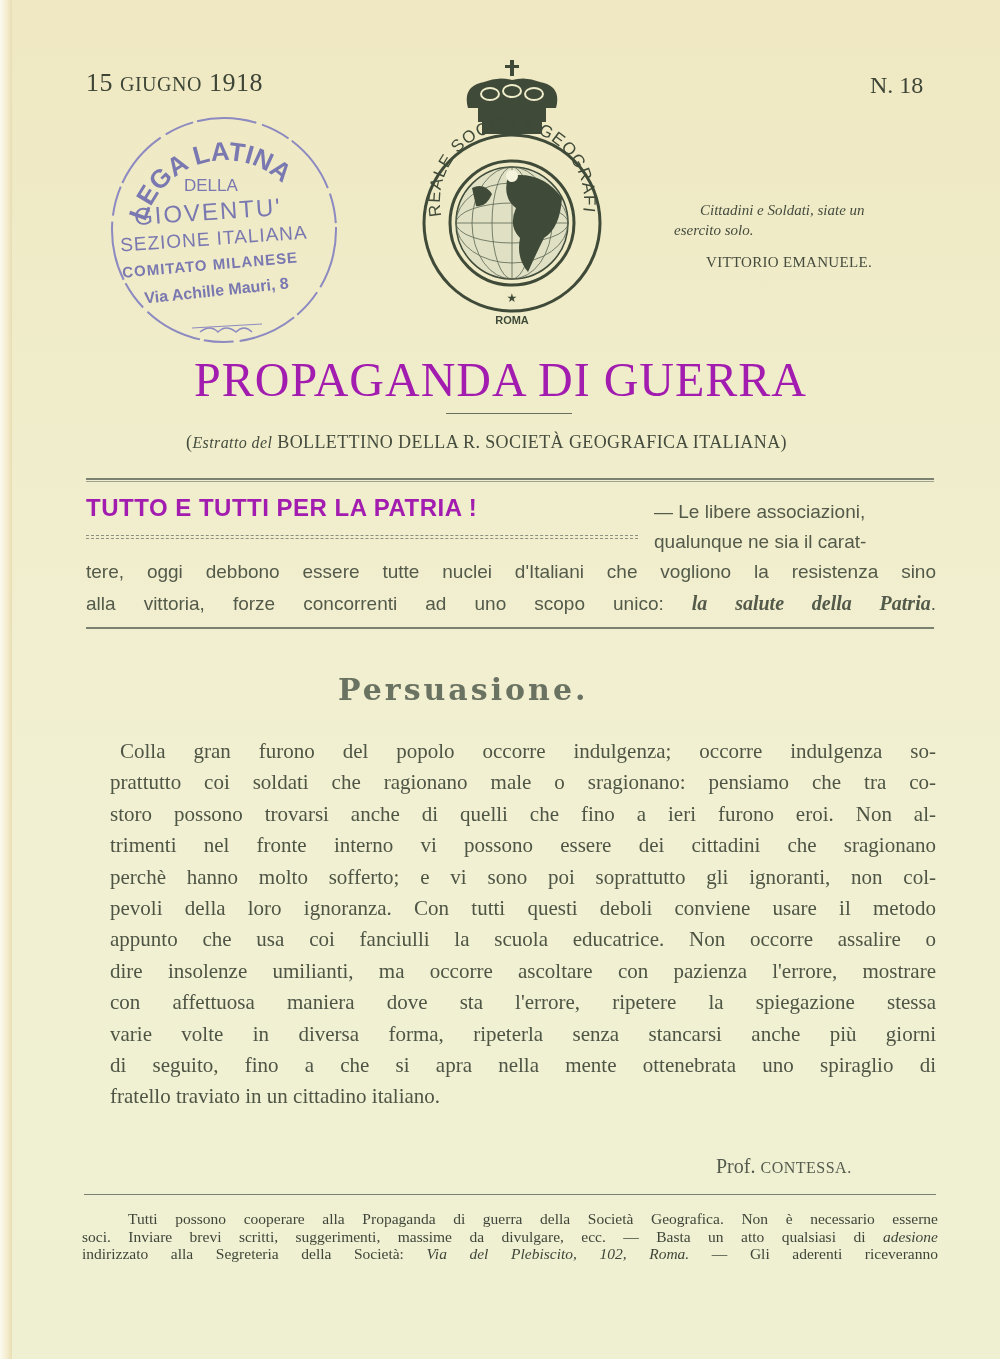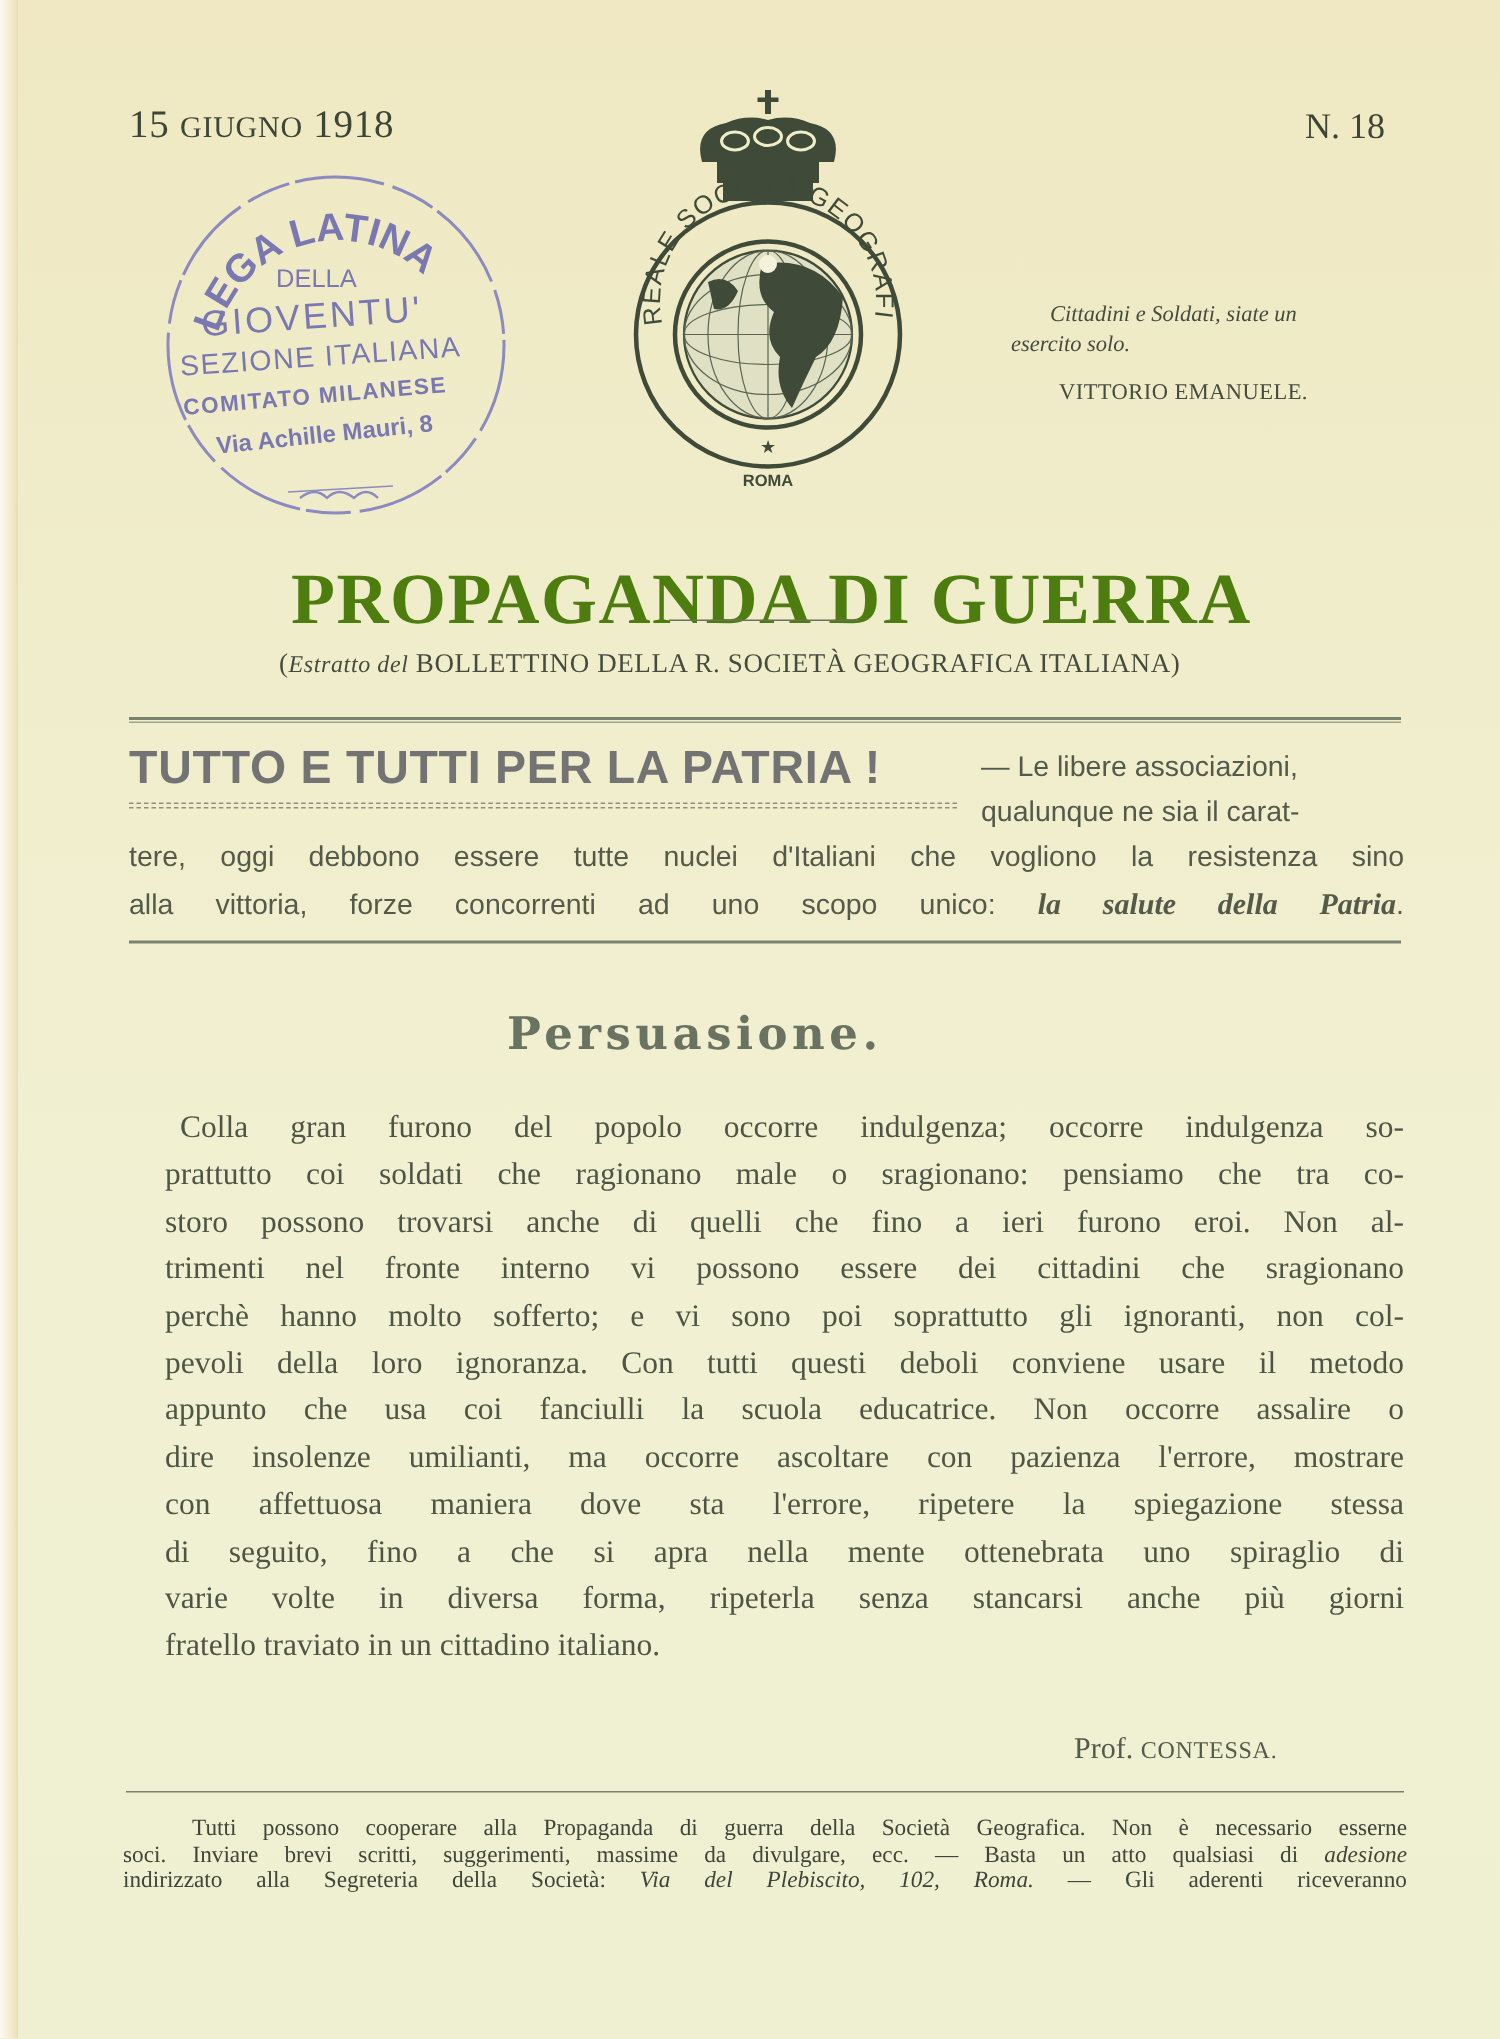--- a/index.html
+++ b/index.html
@@ -28,29 +28,29 @@
   .motto-author { left: 706px; top: 254px; font-size: 15px; color: #454c3e; letter-spacing: 0.3px; }
 
   
   .stamp { left: 104px; top: 110px; width: 240px; height: 240px; }
   .stamp-text { color: #7a78b0; font-family: "Liberation Sans", sans-serif; }
 
   
   .emblem { left: 412px; top: 58px; width: 200px; height: 270px; }
 
   
-  .title { left: 194px; top: 352px; font-size: 48px; color: #4d7c0f; letter-spacing: 1px; font-weight: bold; margin-top: 20px; }
+  .title { left: 194px; top: 352px; font-size: 48px; color: #a21caf; letter-spacing: 1px; font-weight: normal; }
   .title-rule { left: 446px; top: 413px; width: 126px; height: 1px; background: #6a7060; }
   .subtitle { left: 186px; top: 432px; font-size: 18px; color: #454c3e; letter-spacing: 0.4px; }
   .subtitle i { font-size: 16px; }
 
   .rule-double { left: 86px; width: 848px; height: 4px; border-top: 2px solid #7c8270; border-bottom: 1px solid #9ea290; }
 
   
-  .slogan { left: 86px; top: 494px; font-family: "Liberation Sans", sans-serif; font-weight: bold; font-size: 31px; color: #737373; letter-spacing: 0.5px; }
+  .slogan { left: 86px; top: 494px; font-family: "Liberation Sans", sans-serif; font-weight: bold; font-size: 24px; color: #a21caf; letter-spacing: 0.5px; }
   .slogan-rule { left: 86px; top: 535px; width: 552px; height: 4px; border-top: 1px dashed #8c9080; border-bottom: 1px dashed #8c9080; }
   .intro-1 { left: 654px; top: 501px; font-family: "Liberation Sans", sans-serif; font-size: 19px; color: #545a4a; }
   .intro-2 { left: 654px; top: 531px; font-family: "Liberation Sans", sans-serif; font-size: 19px; color: #545a4a; }
   .intro-3 { left: 86px; top: 561px; width: 850px; font-family: "Liberation Sans", sans-serif; font-size: 19px; color: #545a4a; text-align: justify; text-align-last: justify; }
   .intro-4 { left: 86px; top: 592px; width: 850px; font-family: "Liberation Sans", sans-serif; font-size: 19px; color: #545a4a; text-align: justify; text-align-last: justify; }
   .intro-4 b { font-family: "Liberation Serif", serif; font-style: italic; font-size: 20px; }
   .rule-single { left: 86px; top: 627px; width: 848px; height: 2px; background: #7c8270; }
 
   
   .art-title { left: 338px; top: 672px; font-family: "DejaVu Serif", serif; font-weight: bold; font-size: 30px; color: #6a7262; letter-spacing: 3px; }
@@ -169,22 +169,22 @@
 <div class="abs article">
   <span class="line" style="padding-left:10px;">Colla gran furono del popolo occorre indulgenza; occorre indulgenza so-</span>
   <span class="line">prattutto coi soldati che ragionano male o sragionano: pensiamo che tra co-</span>
   <span class="line">storo possono trovarsi anche di quelli che fino a ieri furono eroi. Non al-</span>
   <span class="line">trimenti nel fronte interno vi possono essere dei cittadini che sragionano</span>
   <span class="line">perchè hanno molto sofferto; e vi sono poi soprattutto gli ignoranti, non col-</span>
   <span class="line">pevoli della loro ignoranza. Con tutti questi deboli conviene usare il metodo</span>
   <span class="line">appunto che usa coi fanciulli la scuola educatrice. Non occorre assalire o</span>
   <span class="line">dire insolenze umilianti, ma occorre ascoltare con pazienza l'errore, mostrare</span>
   <span class="line">con affettuosa maniera dove sta l'errore, ripetere la spiegazione stessa</span>
+  <span class="line">varie volte in diversa forma, ripeterla senza stancarsi anche più giorni</span>
   <span class="line">di seguito, fino a che si apra nella mente ottenebrata uno spiraglio di</span>
-  <span class="line">varie volte in diversa forma, ripeterla senza stancarsi anche più giorni</span>
   <span class="line last">fratello traviato in un cittadino italiano.</span>
 </div>
 <div class="abs signature">
   <span>Prof.</span>
   <span class="sc" style="text-transform:uppercase;">Contessa.</span>
 </div>
 <div class="abs foot-rule"></div>
 
 <div class="abs footer">
   <span class="line first">Tutti possono cooperare alla Propaganda di guerra della Società Geografica. Non è necessario esserne</span>

